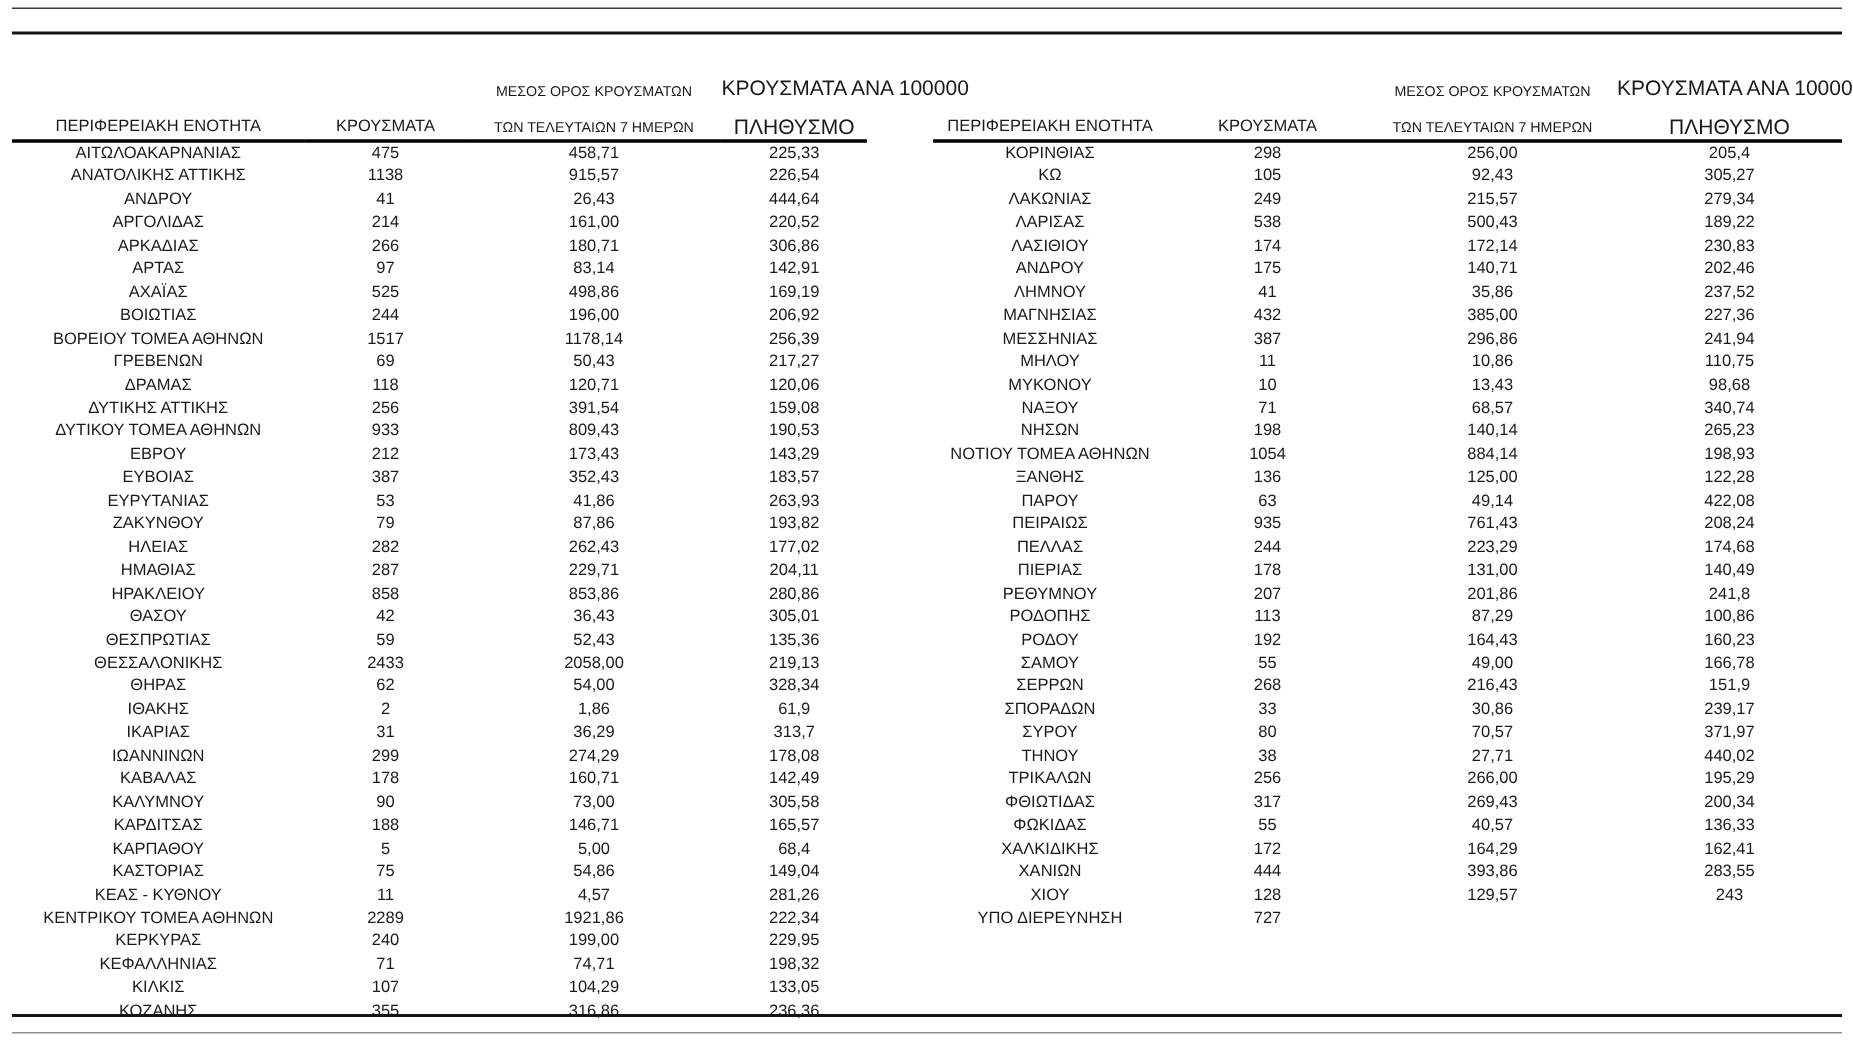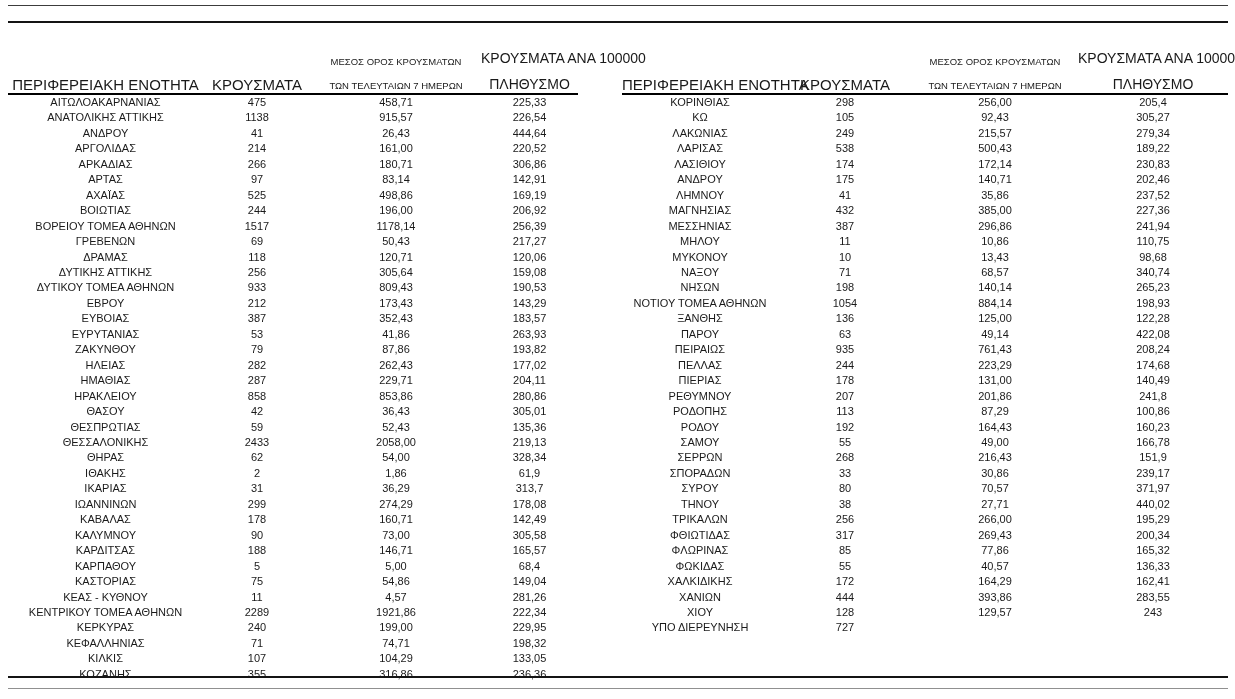--- a/index.html
+++ b/index.html
@@ -39,21 +39,21 @@
   }
   .tbl td {
     text-align: center;
     font-size: 11px;
     line-height: 15.45px;
     height: 15.45px;
     padding: 0;
     white-space: nowrap;
     overflow: visible;
   }
-  .th-main  { font-size: 15px;   line-height: 13px; }
+  .th-main  { font-size: 11px;   line-height: 13px; }
   .th-small { font-size: 9.5px;  line-height: 11.5px; }
   .th-big   { font-size: 14px; line-height: 13.5px; }
   .th-line { display: block; margin-top: 12px; }
 </style>
 </head>
 <body>
 
 <div class="page">
 
   <div class="rule rule-top-thin"></div>
@@ -147,21 +147,21 @@
         </tr>
         <tr>
           <td>ΔΡΑΜΑΣ</td>
           <td>118</td>
           <td>120,71</td>
           <td>120,06</td>
         </tr>
         <tr>
           <td>ΔΥΤΙΚΗΣ ΑΤΤΙΚΗΣ</td>
           <td>256</td>
-          <td>305,64</td>
+          <td>391,54</td>
           <td>159,08</td>
         </tr>
         <tr>
           <td>ΔΥΤΙΚΟΥ ΤΟΜΕΑ ΑΘΗΝΩΝ</td>
           <td>933</td>
           <td>809,43</td>
           <td>190,53</td>
         </tr>
         <tr>
           <td>ΕΒΡΟΥ</td>
@@ -510,26 +510,20 @@
           <td>266,00</td>
           <td>195,29</td>
         </tr>
         <tr>
           <td>ΦΘΙΩΤΙΔΑΣ</td>
           <td>317</td>
           <td>269,43</td>
           <td>200,34</td>
         </tr>
         <tr>
-          <td>ΦΛΩΡΙΝΑΣ</td>
-          <td>85</td>
-          <td>77,86</td>
-          <td>165,32</td>
-        </tr>
-        <tr>
           <td>ΦΩΚΙΔΑΣ</td>
           <td>55</td>
           <td>40,57</td>
           <td>136,33</td>
         </tr>
         <tr>
           <td>ΧΑΛΚΙΔΙΚΗΣ</td>
           <td>172</td>
           <td>164,29</td>
           <td>162,41</td>

